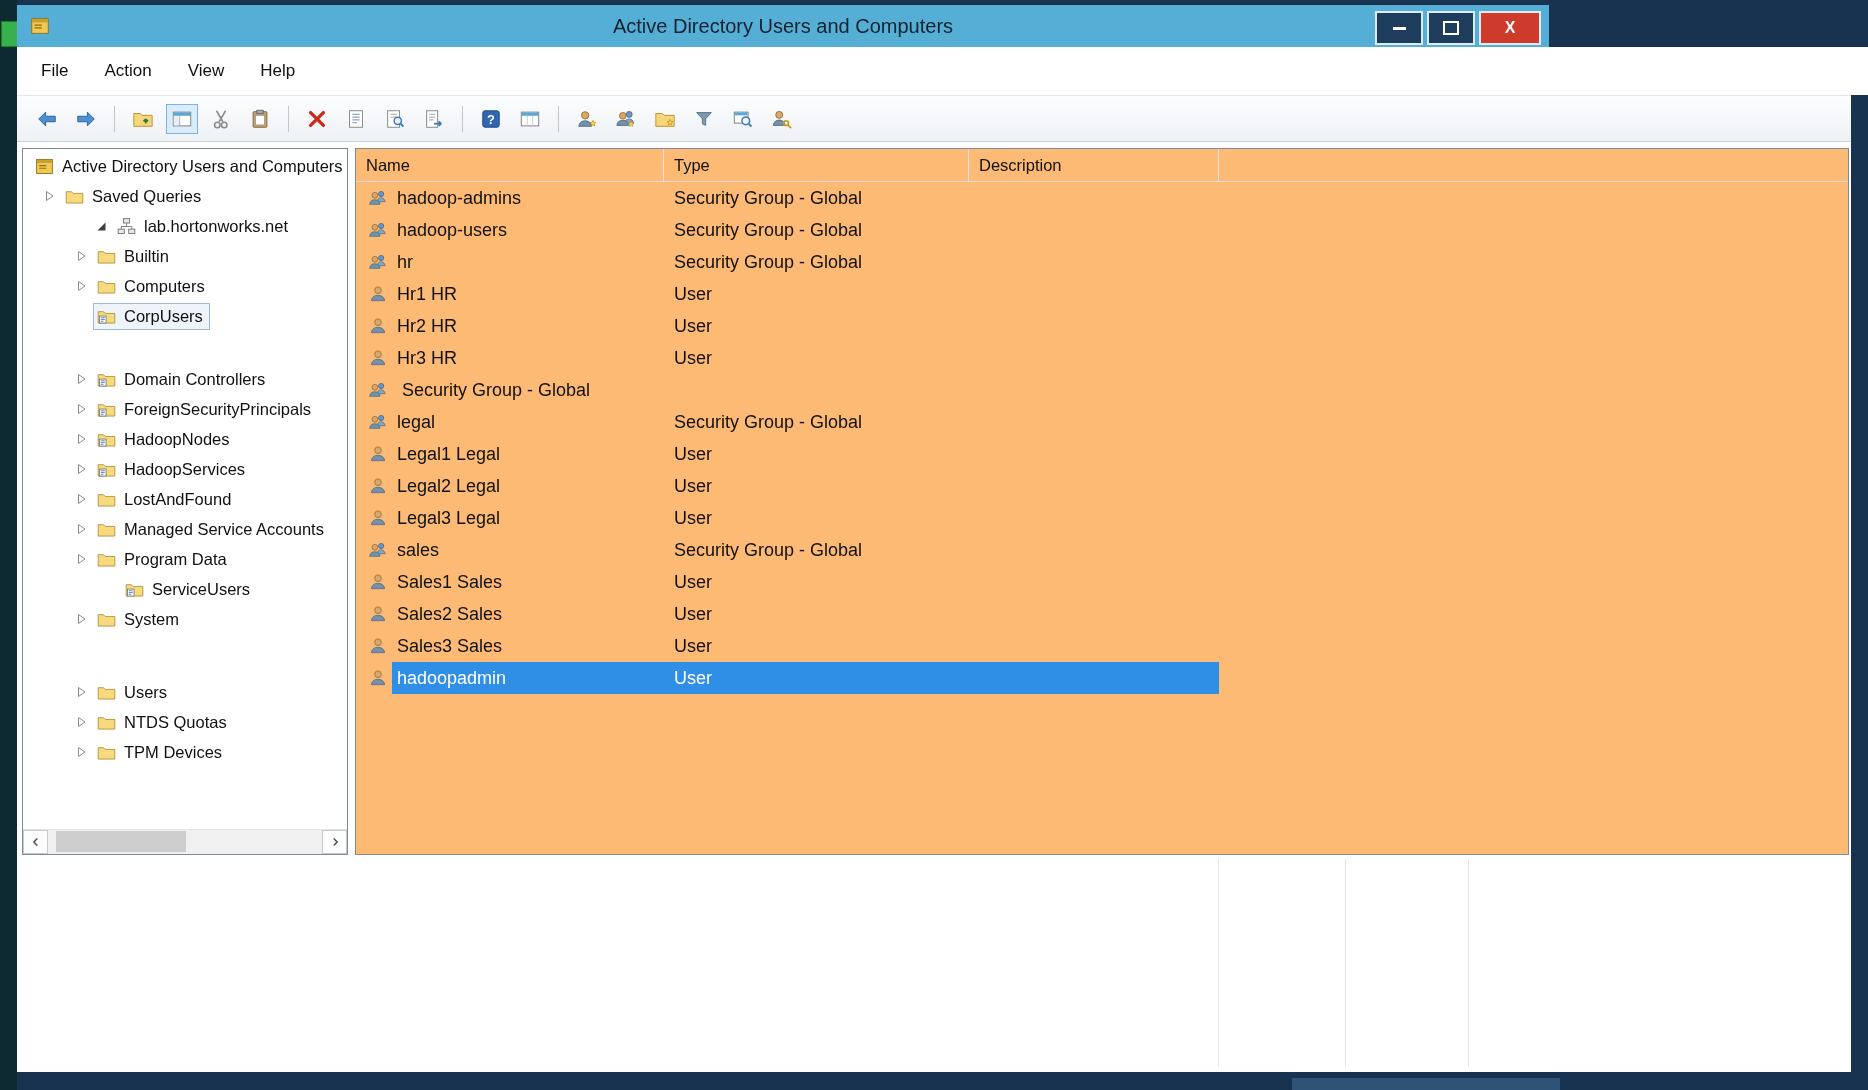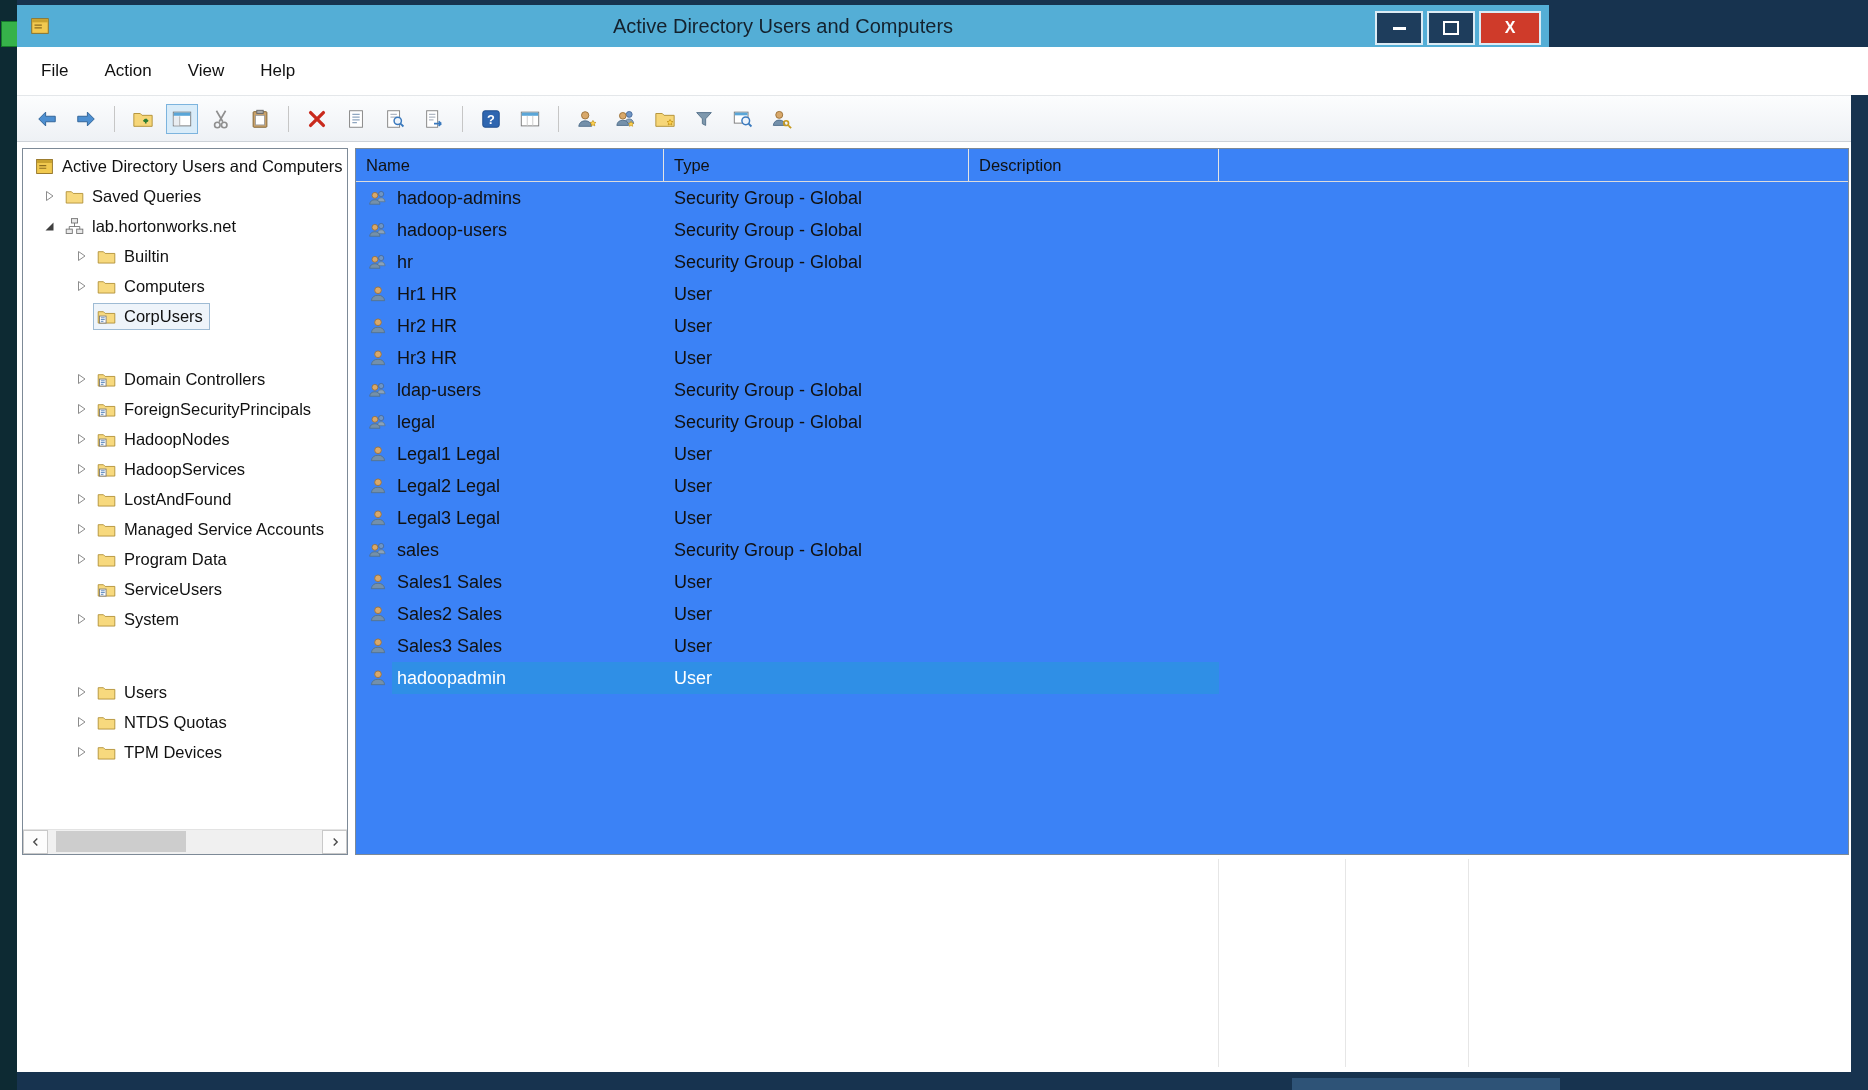--- a/index.html
+++ b/index.html
@@ -51,21 +51,21 @@
   .tree-inner.selected{background:#eef4fa;border-color:#9ebbd4;}
   .t-icon{width:21px;height:21px;flex:0 0 21px;}
   .t-icon svg{width:21px;height:21px;display:block;}
   
   .h-scroll{position:absolute;left:0;right:0;bottom:0;height:25px;background:#f0f0f0;display:flex;border-top:1px solid #e3e3e3;box-sizing:border-box;}
   .sb-btn{width:25px;height:100%;background:#fdfdfd;border:1px solid #c9c9c9;display:flex;align-items:center;justify-content:center;box-sizing:border-box;cursor:pointer;}
   .sb-btn svg{width:14px;height:14px;display:block;}
   .sb-track{flex:1;position:relative;}
   .sb-thumb{position:absolute;left:8px;top:1px;width:130px;height:21px;background:#cdcdcd;cursor:pointer;}
   
-  .list-pane{position:absolute;left:338px;top:101px;width:1494px;height:707px;border:1px solid #7d8a97;background:#3b82f6;overflow:hidden;box-sizing:border-box;}
+  .list-pane{position:absolute;left:338px;top:101px;width:1494px;height:707px;border:1px solid #7d8a97;background:#fdba74;overflow:hidden;box-sizing:border-box;}
   .list-header{display:grid;grid-template-columns:308px 305px 250px 1fr;height:32px;border-bottom:1px solid #dcdcdc;font-size:16.5px;}
   .lh-cell{padding-left:10px;border-right:1px solid #e4e4e4;height:100%;display:flex;align-items:center;cursor:default;box-sizing:border-box;}
   .lh-fill{border-right:none;}
   .list-row{display:grid;grid-template-columns:36px 272px 305px 250px 1fr;height:32px;font-size:18px;cursor:default;}
   .cell{height:100%;display:flex;align-items:center;overflow:hidden;white-space:nowrap;box-sizing:border-box;}
   .cell-icon{padding-left:12px;}
   .cell-icon svg{width:20px;height:20px;display:block;}
   .cell-name{padding-left:5px;}
   .cell-type,.cell-desc{padding-left:10px;}
   .list-row.selected .cell-name,
@@ -243,21 +243,21 @@
             </div>
             <div class="tree-inner">
               <div class="t-icon">
                 <svg viewBox="0 0 24 24">
                   <path d="M2.5 19.5v-13h6l2 2h11v11z" fill="#f7d97e" stroke="#b08f35"></path>
                 </svg>
               </div>
               <div class="t-label">Saved Queries</div>
             </div>
           </div>
-          <div class="tree-row" style="padding-left: 18px;">
+          <div class="tree-row" style="padding-left: 18px; justify-content: center;">
             <div class="twisty">
               <svg viewBox="0 0 16 16">
                 <path d="M12.5 4.5v8h-8z" fill="#3f3f3f"></path>
               </svg>
             </div>
             <div class="tree-inner">
               <div class="t-icon">
                 <svg viewBox="0 0 24 24">
                   <rect x="8.5" y="3" width="7" height="5" fill="#e8e8e8" stroke="#707070"></rect>
                   <rect x="2.5" y="15" width="7" height="5" fill="#e8e8e8" stroke="#707070"></rect>
@@ -417,21 +417,21 @@
             </div>
             <div class="tree-inner">
               <div class="t-icon">
                 <svg viewBox="0 0 24 24">
                   <path d="M2.5 19.5v-13h6l2 2h11v11z" fill="#f7d97e" stroke="#b08f35"></path>
                 </svg>
               </div>
               <div class="t-label">Program Data</div>
             </div>
           </div>
-          <div class="tree-row" style="padding-left: 50px;">
+          <div class="tree-row" style="padding-left: 50px; gap: 28px;">
             <div class="twisty"></div>
             <div class="tree-inner">
               <div class="t-icon">
                 <svg viewBox="0 0 24 24">
                   <path d="M2.5 19.5v-13h6l2 2h11v11z" fill="#f7d97e" stroke="#b08f35"></path>
                   <rect x="4" y="11.5" width="7.5" height="8" fill="#fff" stroke="#7a7a7a"></rect>
                   <path d="M5.5 13.5h4.5M5.5 15.5h4.5M5.5 17.5h3" stroke="#4a7ab5" stroke-width="1"></path>
                 </svg>
               </div>
               <div class="t-label">ServiceUsers</div>
@@ -603,21 +603,20 @@
           </div>
           <div class="list-row">
             <div class="cell cell-icon">
               <svg viewBox="0 0 24 24">
                 <circle cx="15.8" cy="7.2" r="3.1" fill="#6f95c4" stroke="#46699a"></circle>
                 <path d="M11 16.5c.4-3.2 2.2-4.8 4.8-4.8 2.5 0 4.2 1.6 4.7 4.8z" fill="#8aa2ba" stroke="#5d7a94"></path>
                 <circle cx="8.3" cy="8.8" r="3.5" fill="#d8a86a" stroke="#9a7036"></circle>
                 <path d="M2 19.5c.4-3.7 2.7-5.4 6.3-5.4 3.5 0 5.7 1.7 6.1 5.4z" fill="#7490aa" stroke="#51708c"></path>
               </svg>
             </div>
-            <div class="cell cell-name">ldap-users</div>
             <div class="cell cell-type">Security Group - Global</div>
             <div class="cell cell-desc"></div>
             <div class="cell cell-fill"></div>
           </div>
           <div class="list-row">
             <div class="cell cell-icon">
               <svg viewBox="0 0 24 24">
                 <circle cx="15.8" cy="7.2" r="3.1" fill="#6f95c4" stroke="#46699a"></circle>
                 <path d="M11 16.5c.4-3.2 2.2-4.8 4.8-4.8 2.5 0 4.2 1.6 4.7 4.8z" fill="#8aa2ba" stroke="#5d7a94"></path>
                 <circle cx="8.3" cy="8.8" r="3.5" fill="#d8a86a" stroke="#9a7036"></circle>

